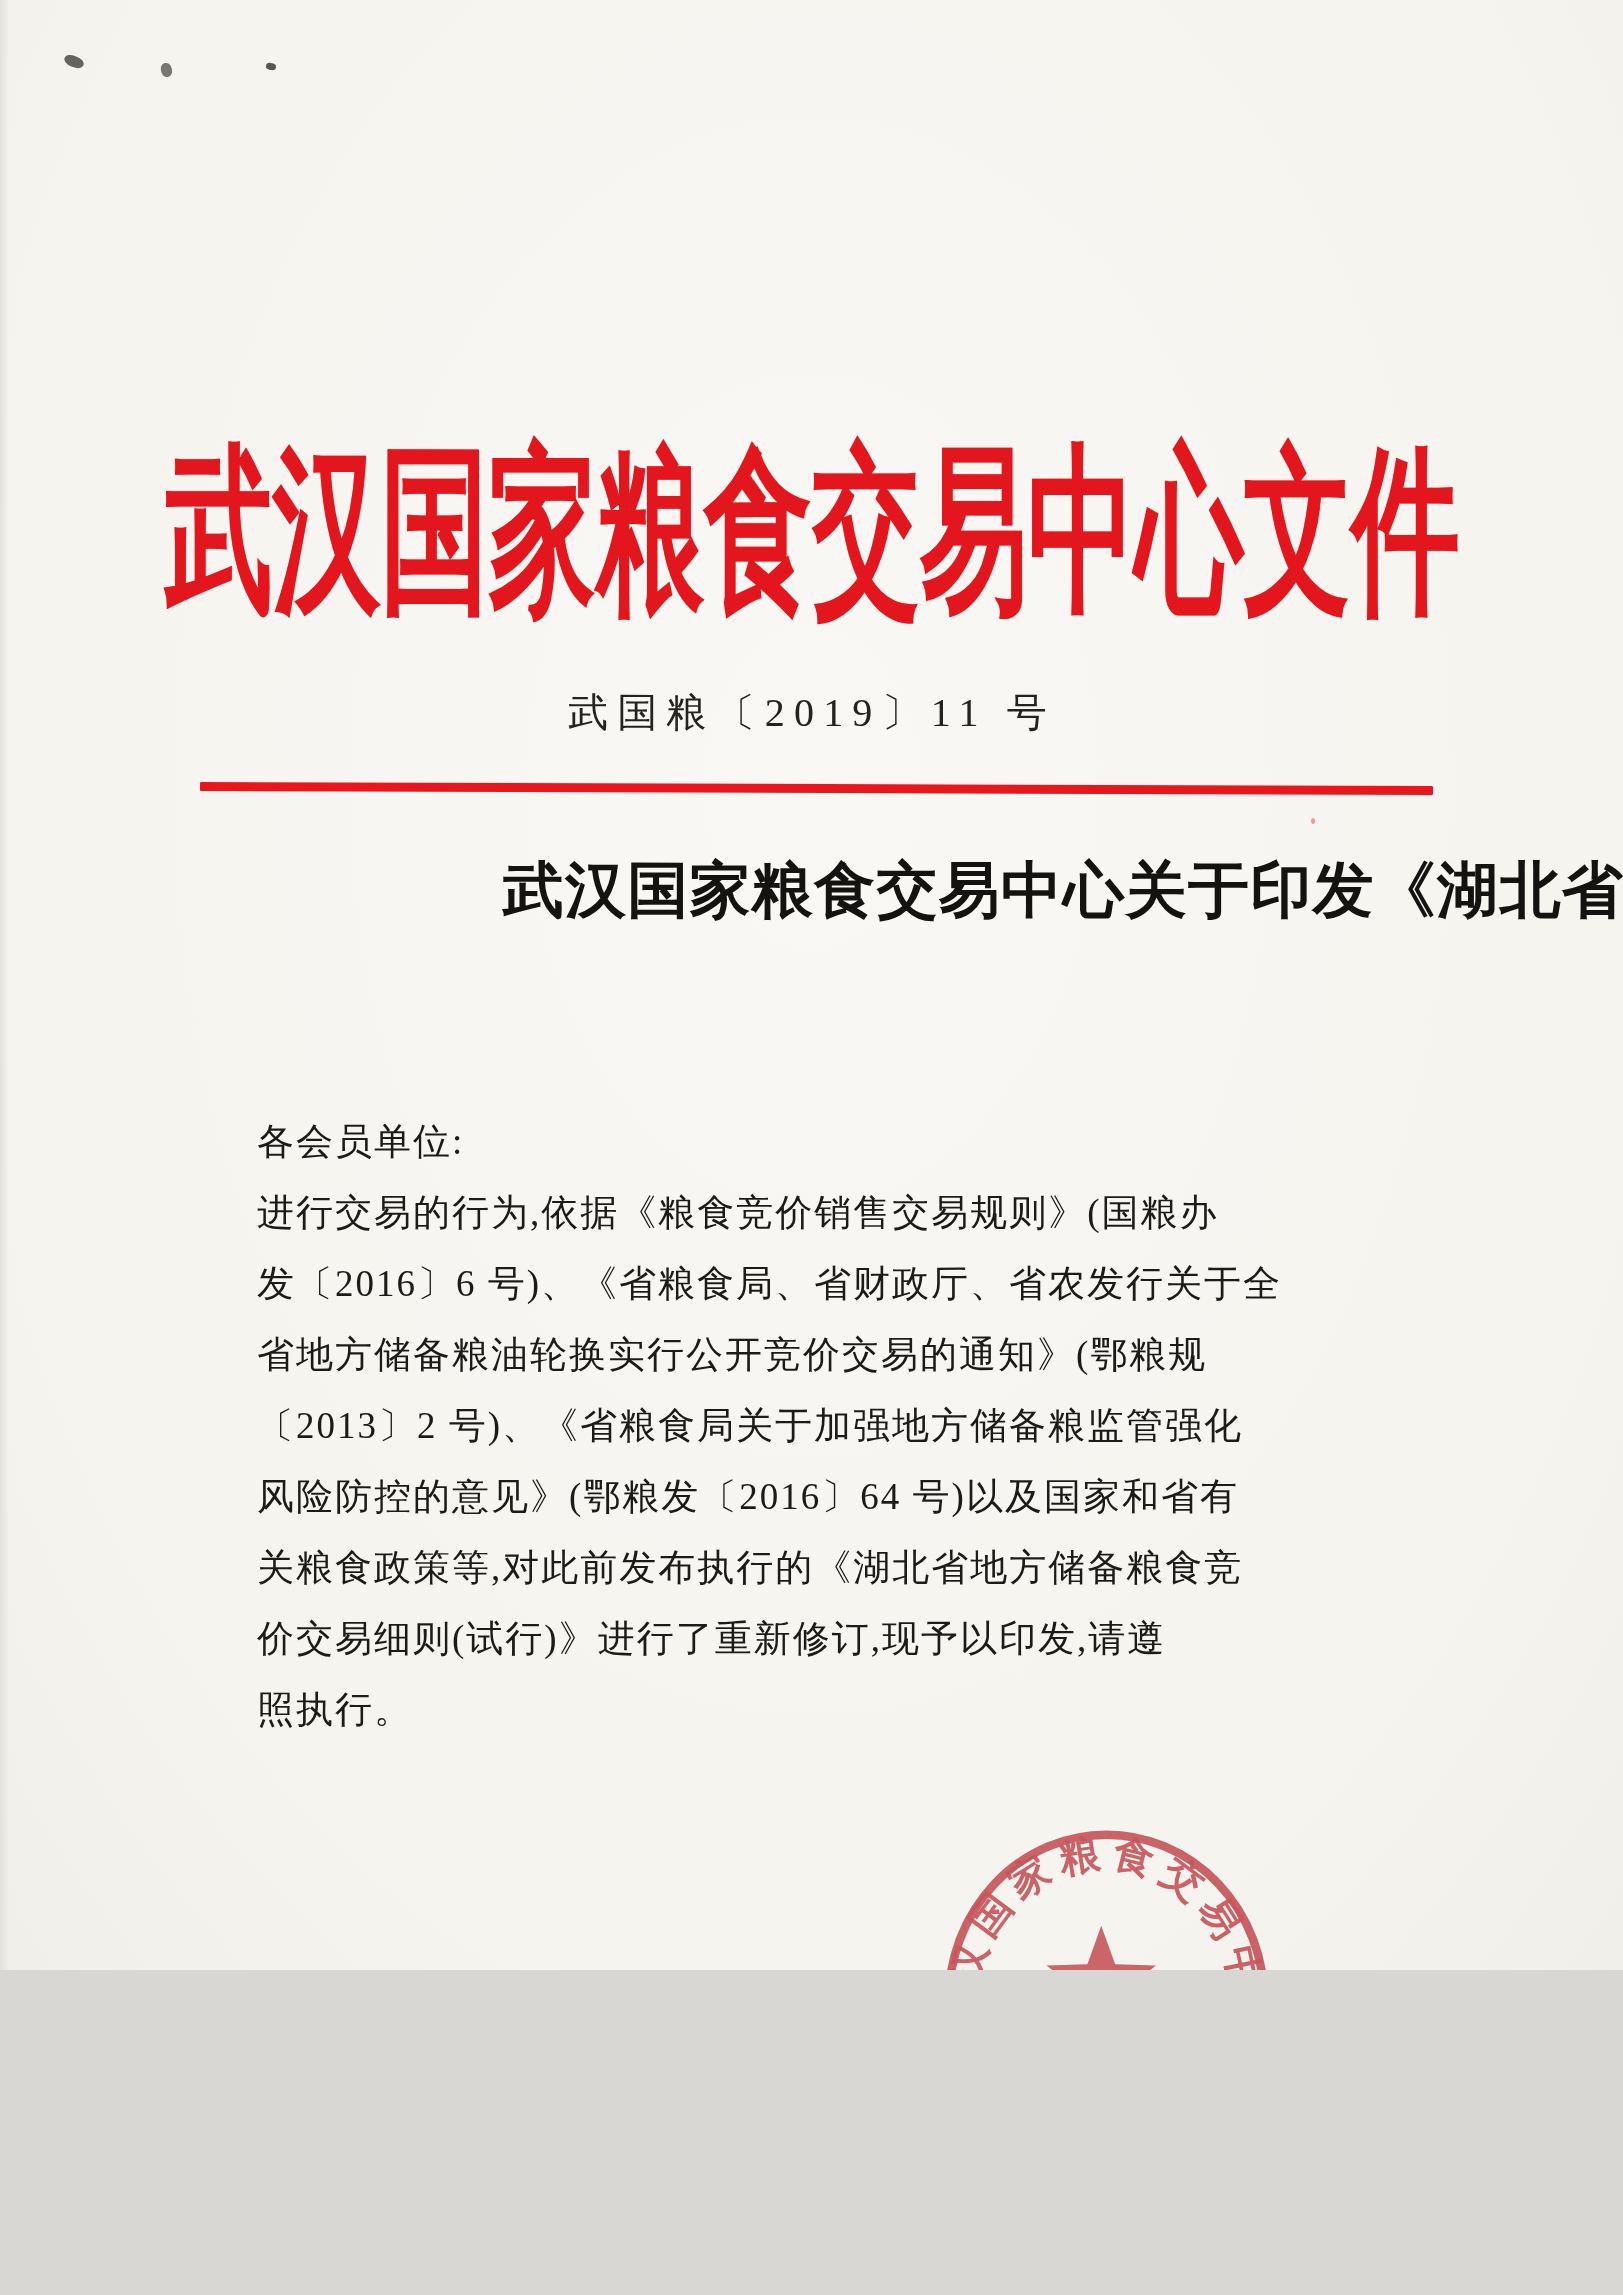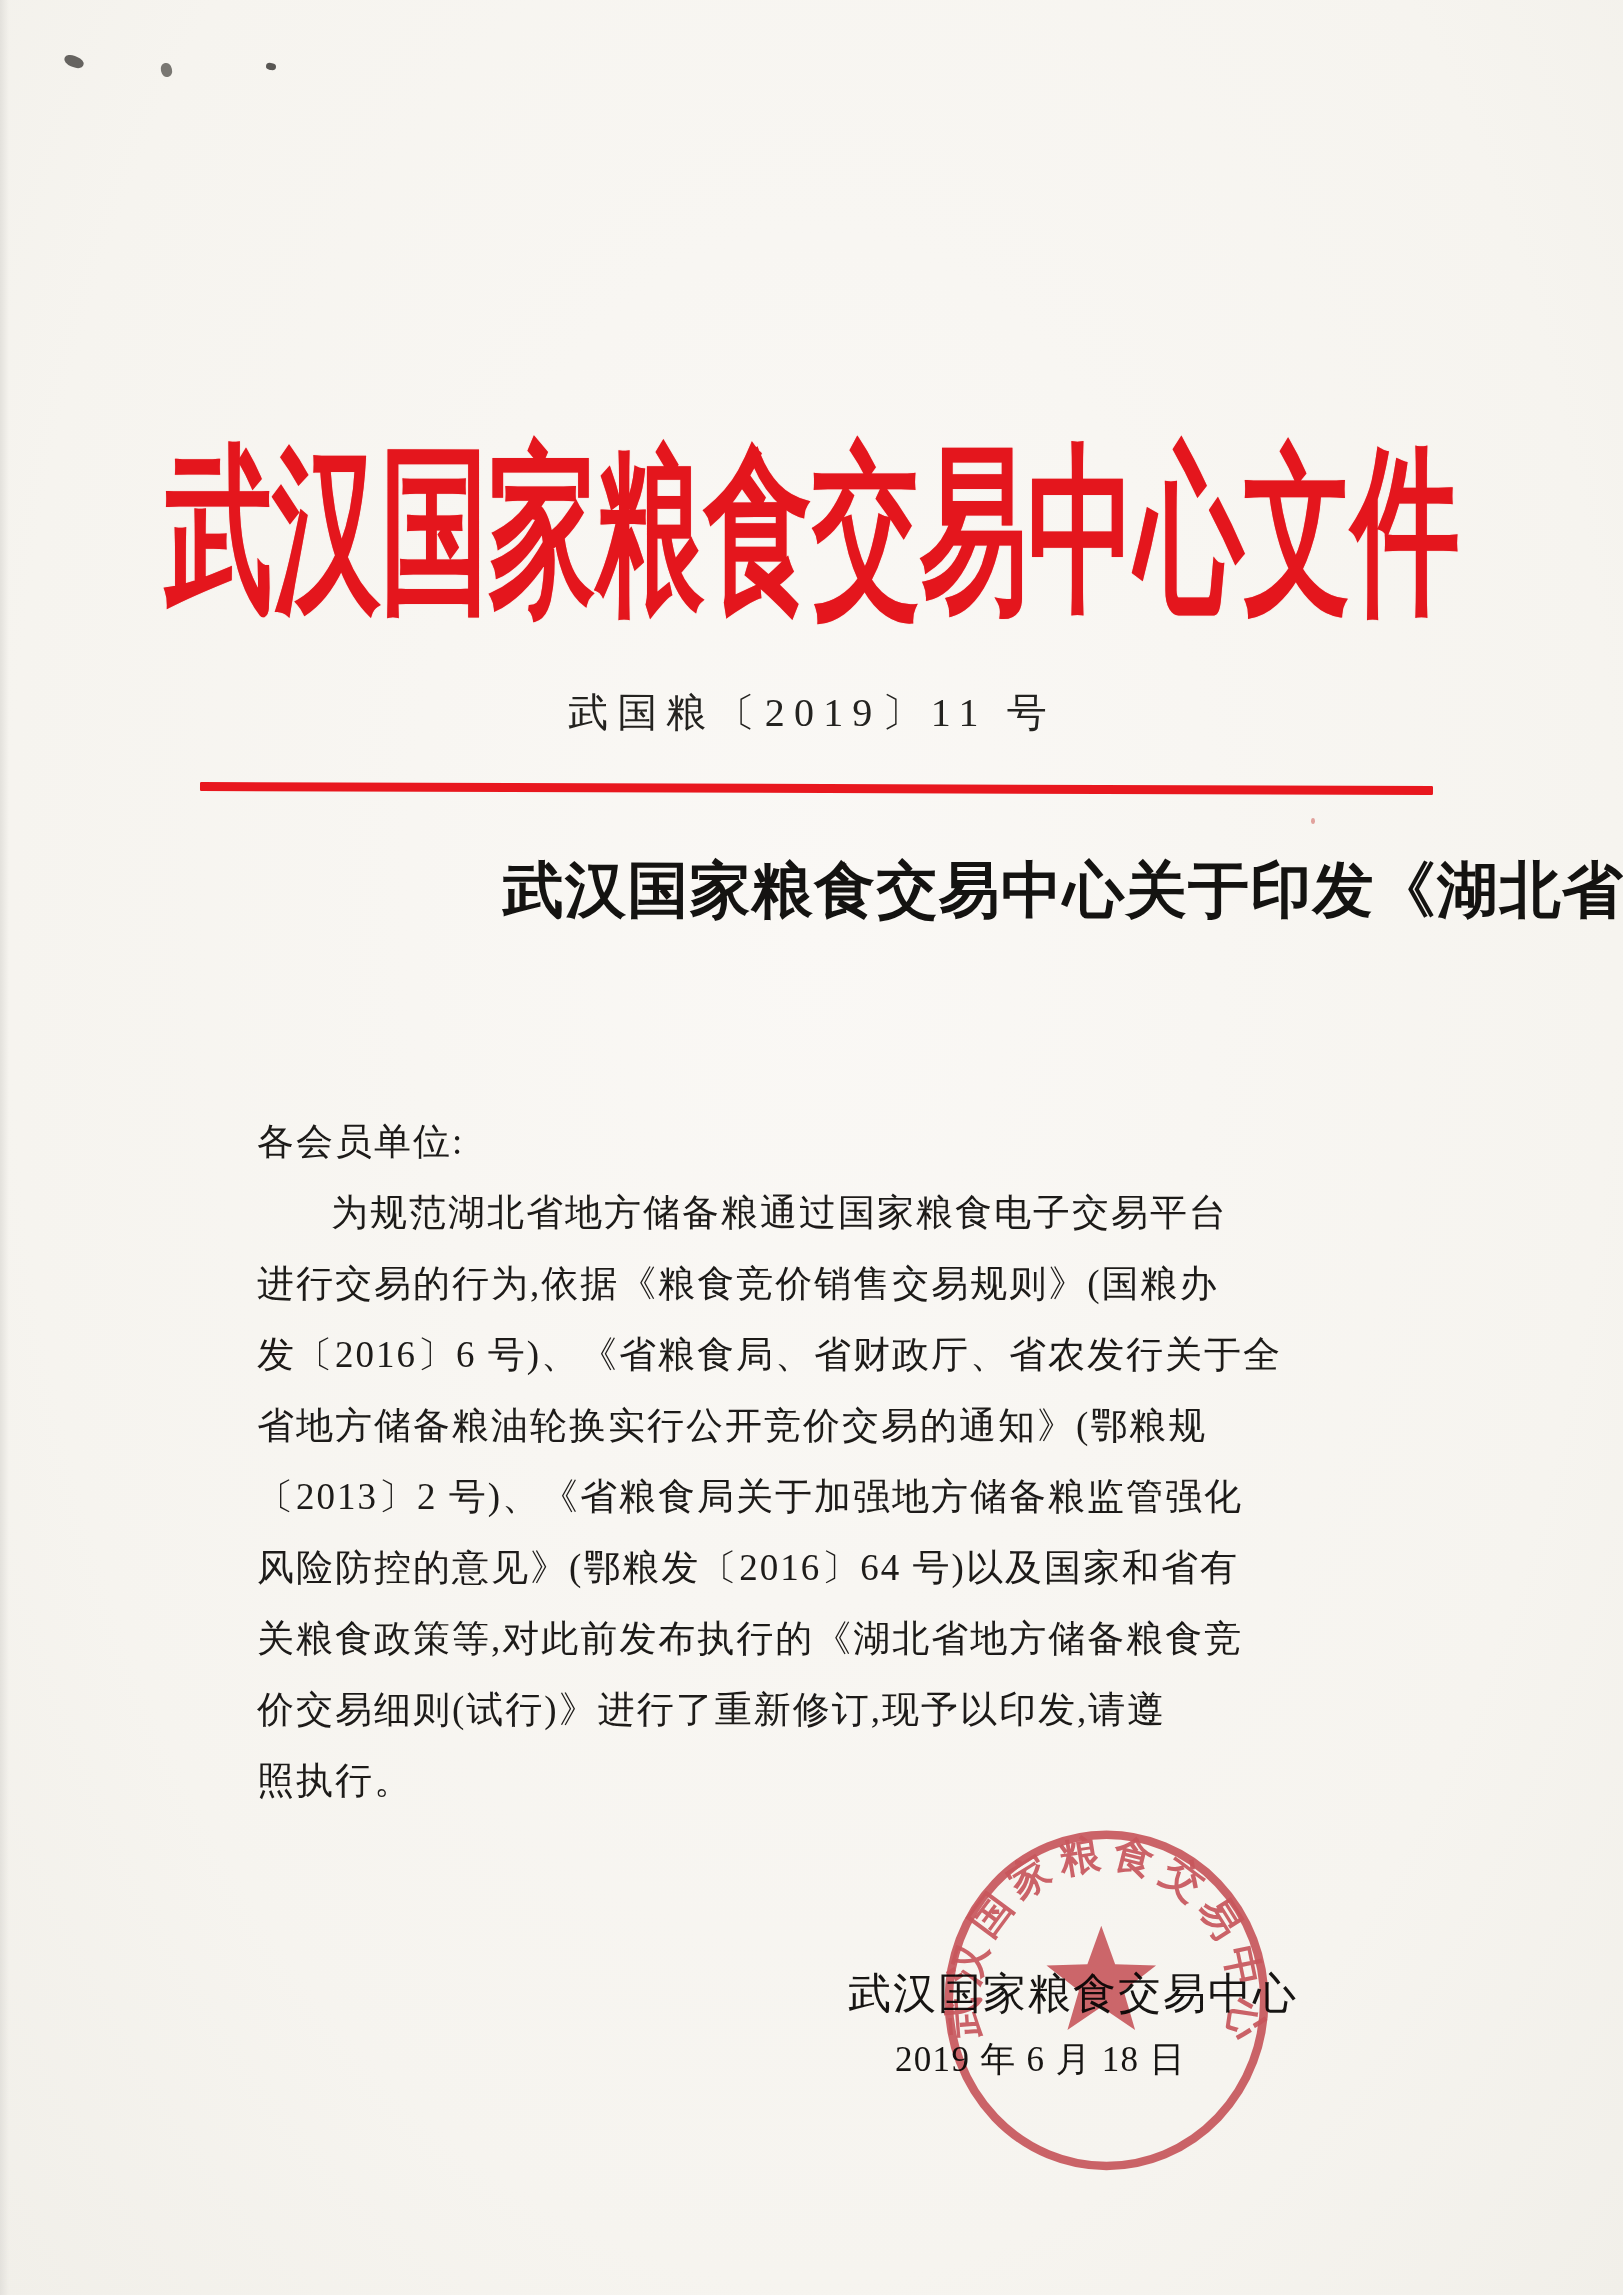--- a/index.html
+++ b/index.html
@@ -1,18 +1,18 @@
 <!DOCTYPE html>
 <html style="font-size:10.5px"><head>
 <meta charset="utf-8">
 <style>
   html,body{margin:0;padding:0;background:#d9d7d3;}
   .page{
     position:relative;
-    width:1624px;height:2295px;
+    width:1624px;height:1970px;
     margin:0 auto;
     background:#f7f5f1;
     background-image:radial-gradient(ellipse at 50% 40%, #faf8f5 0%, #f6f4ef 70%, #f1efe9 100%);
     overflow:hidden;
     font-family:"Liberation Serif","DejaVu Serif",serif;
     color:#21201e;
   }
   .edge-shade{position:absolute;left:0;top:0;bottom:0;width:9.2px;
     background:linear-gradient(90deg,#e3e1dc,rgba(247,245,241,0));}
 
@@ -103,21 +103,20 @@
   <div class="doc-number">武国粮〔2019〕11 号</div>
 
   <div class="red-rule"></div>
 
   <div class="doc-title">
     <div>武汉国家粮食交易中心关于印发《湖北省</div>
   </div>
 
   <div class="body-block">
     <div class="line">各会员单位:</div>
-    <div class="line para-first">为规范湖北省地方储备粮通过国家粮食电子交易平台</div>
     <div class="line">进行交易的行为,依据《粮食竞价销售交易规则》(国粮办</div>
     <div class="line">发〔2016〕6 号)、《省粮食局、省财政厅、省农发行关于全</div>
     <div class="line">省地方储备粮油轮换实行公开竞价交易的通知》(鄂粮规</div>
     <div class="line">〔2013〕2 号)、《省粮食局关于加强地方储备粮监管强化</div>
     <div class="line">风险防控的意见》(鄂粮发〔2016〕64 号)以及国家和省有</div>
     <div class="line">关粮食政策等,对此前发布执行的《湖北省地方储备粮食竞</div>
     <div class="line">价交易细则(试行)》进行了重新修订,现予以印发,请遵</div>
     <div class="line">照执行。</div>
   </div>
 

